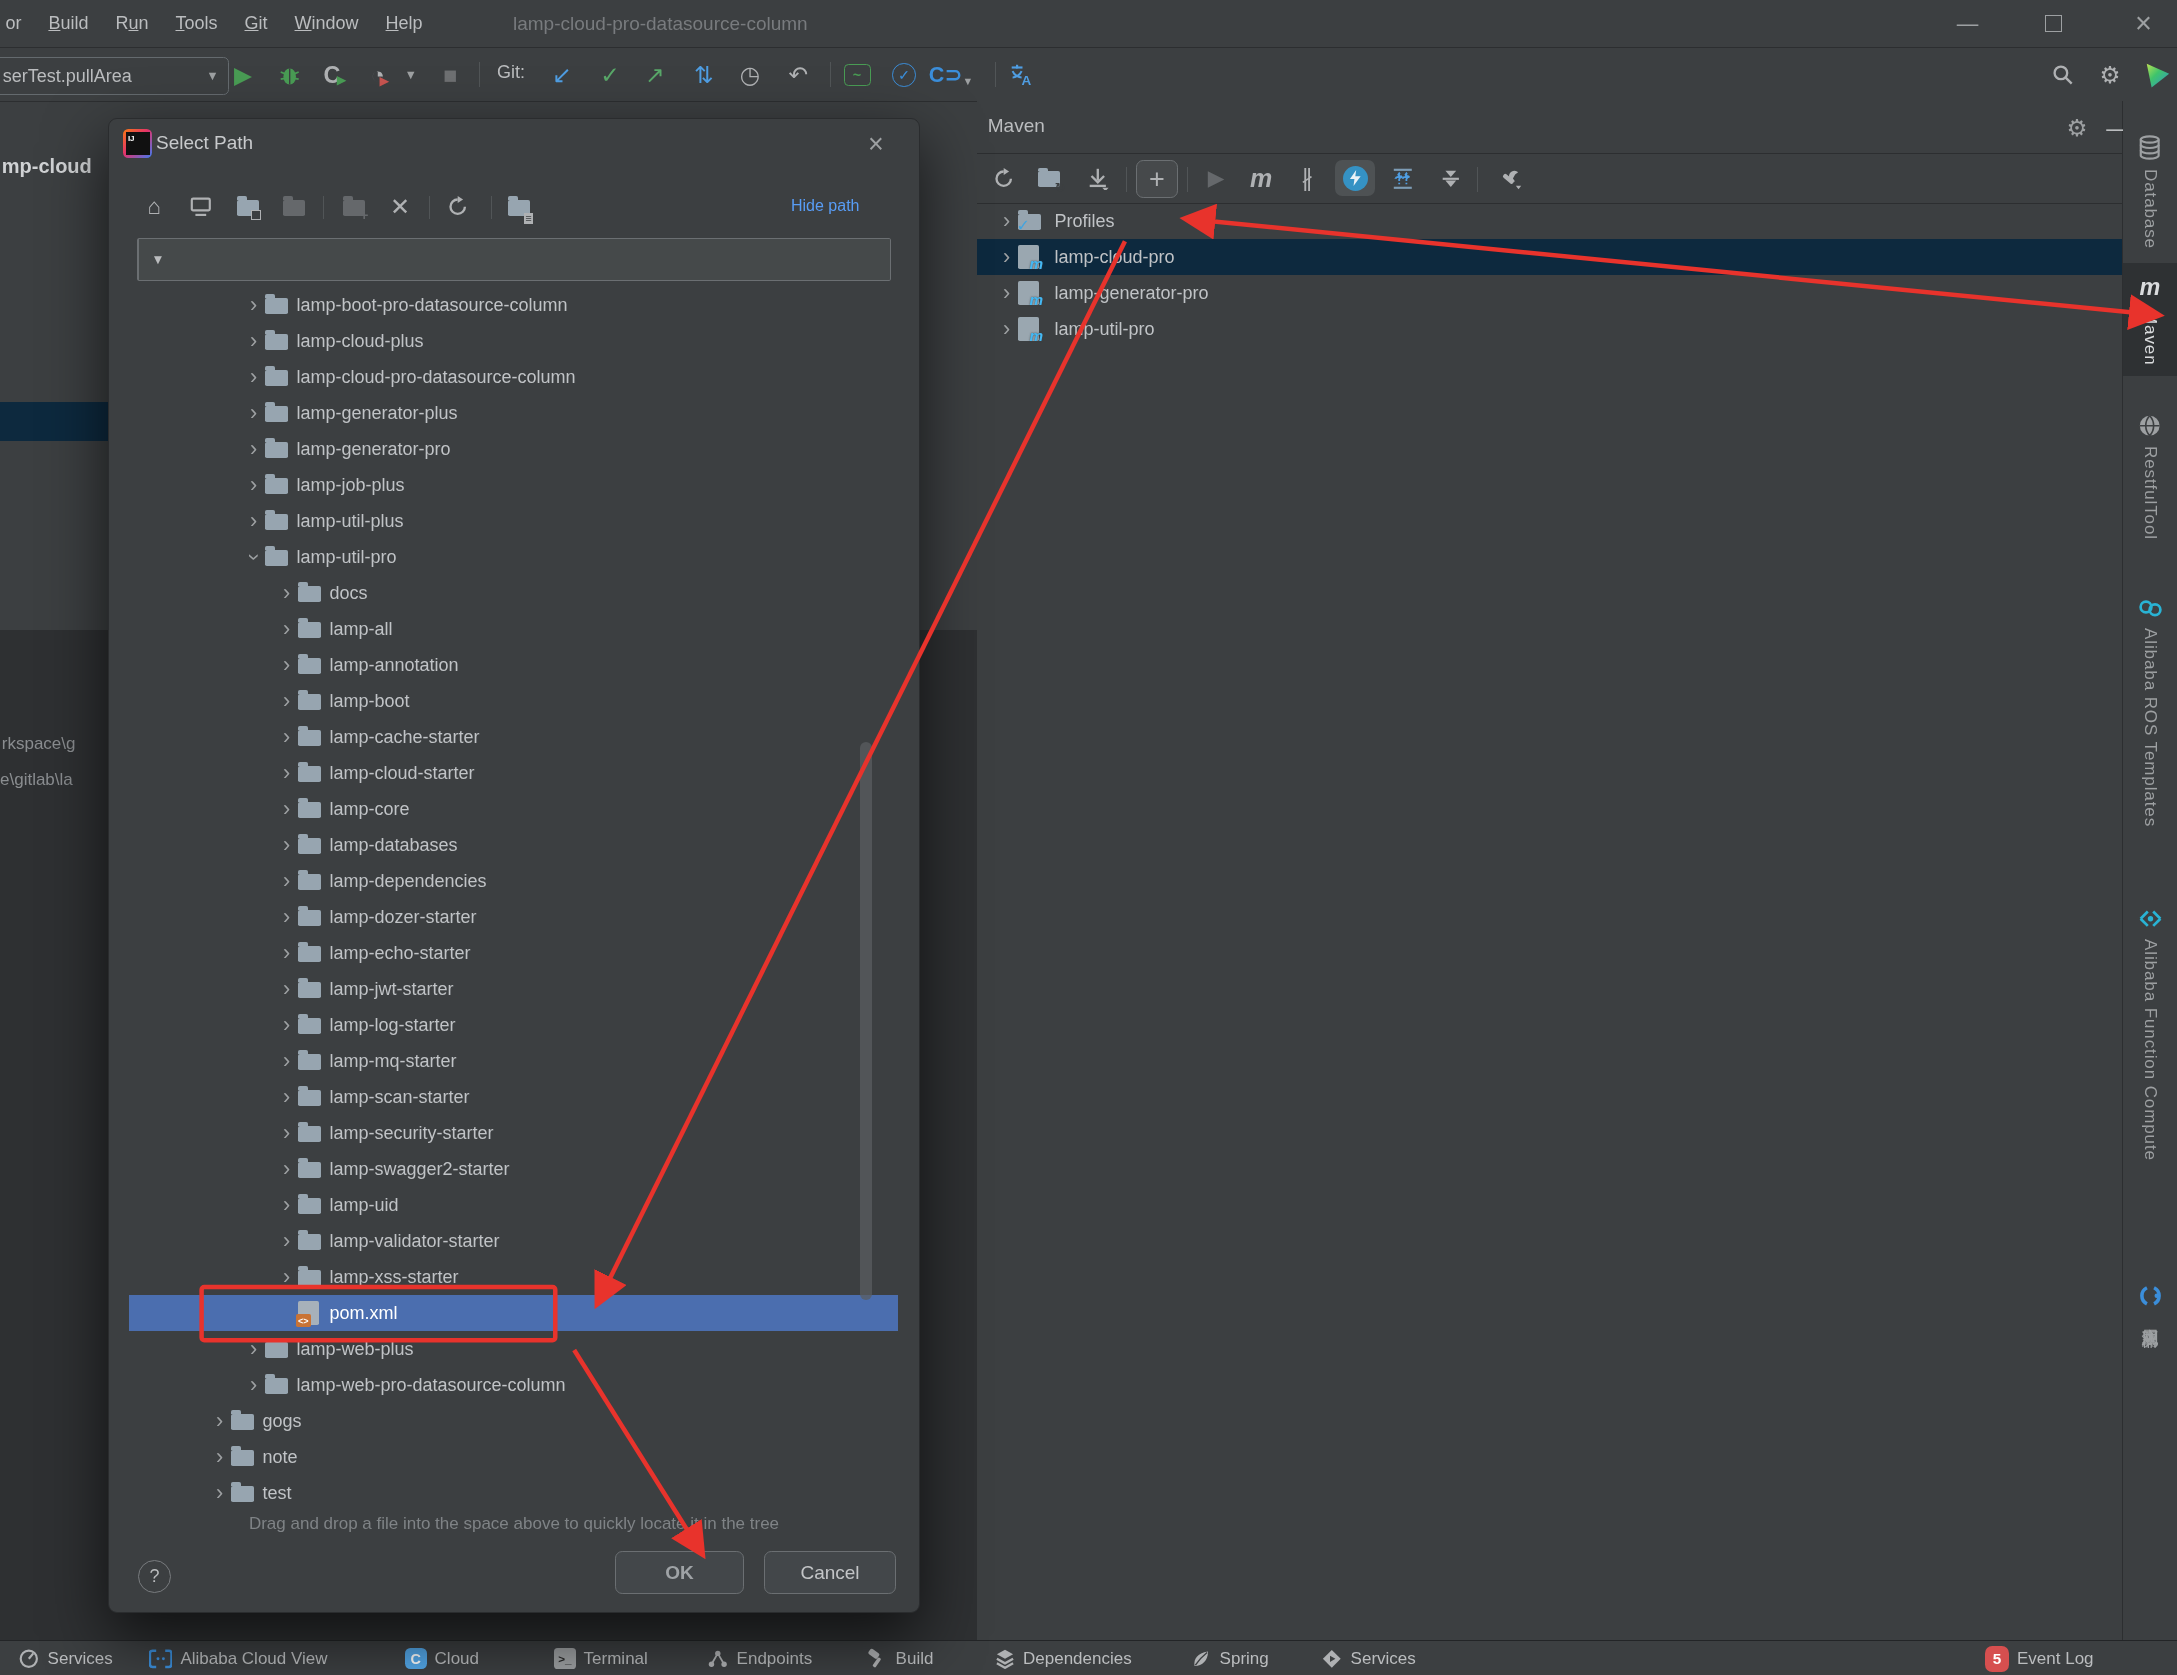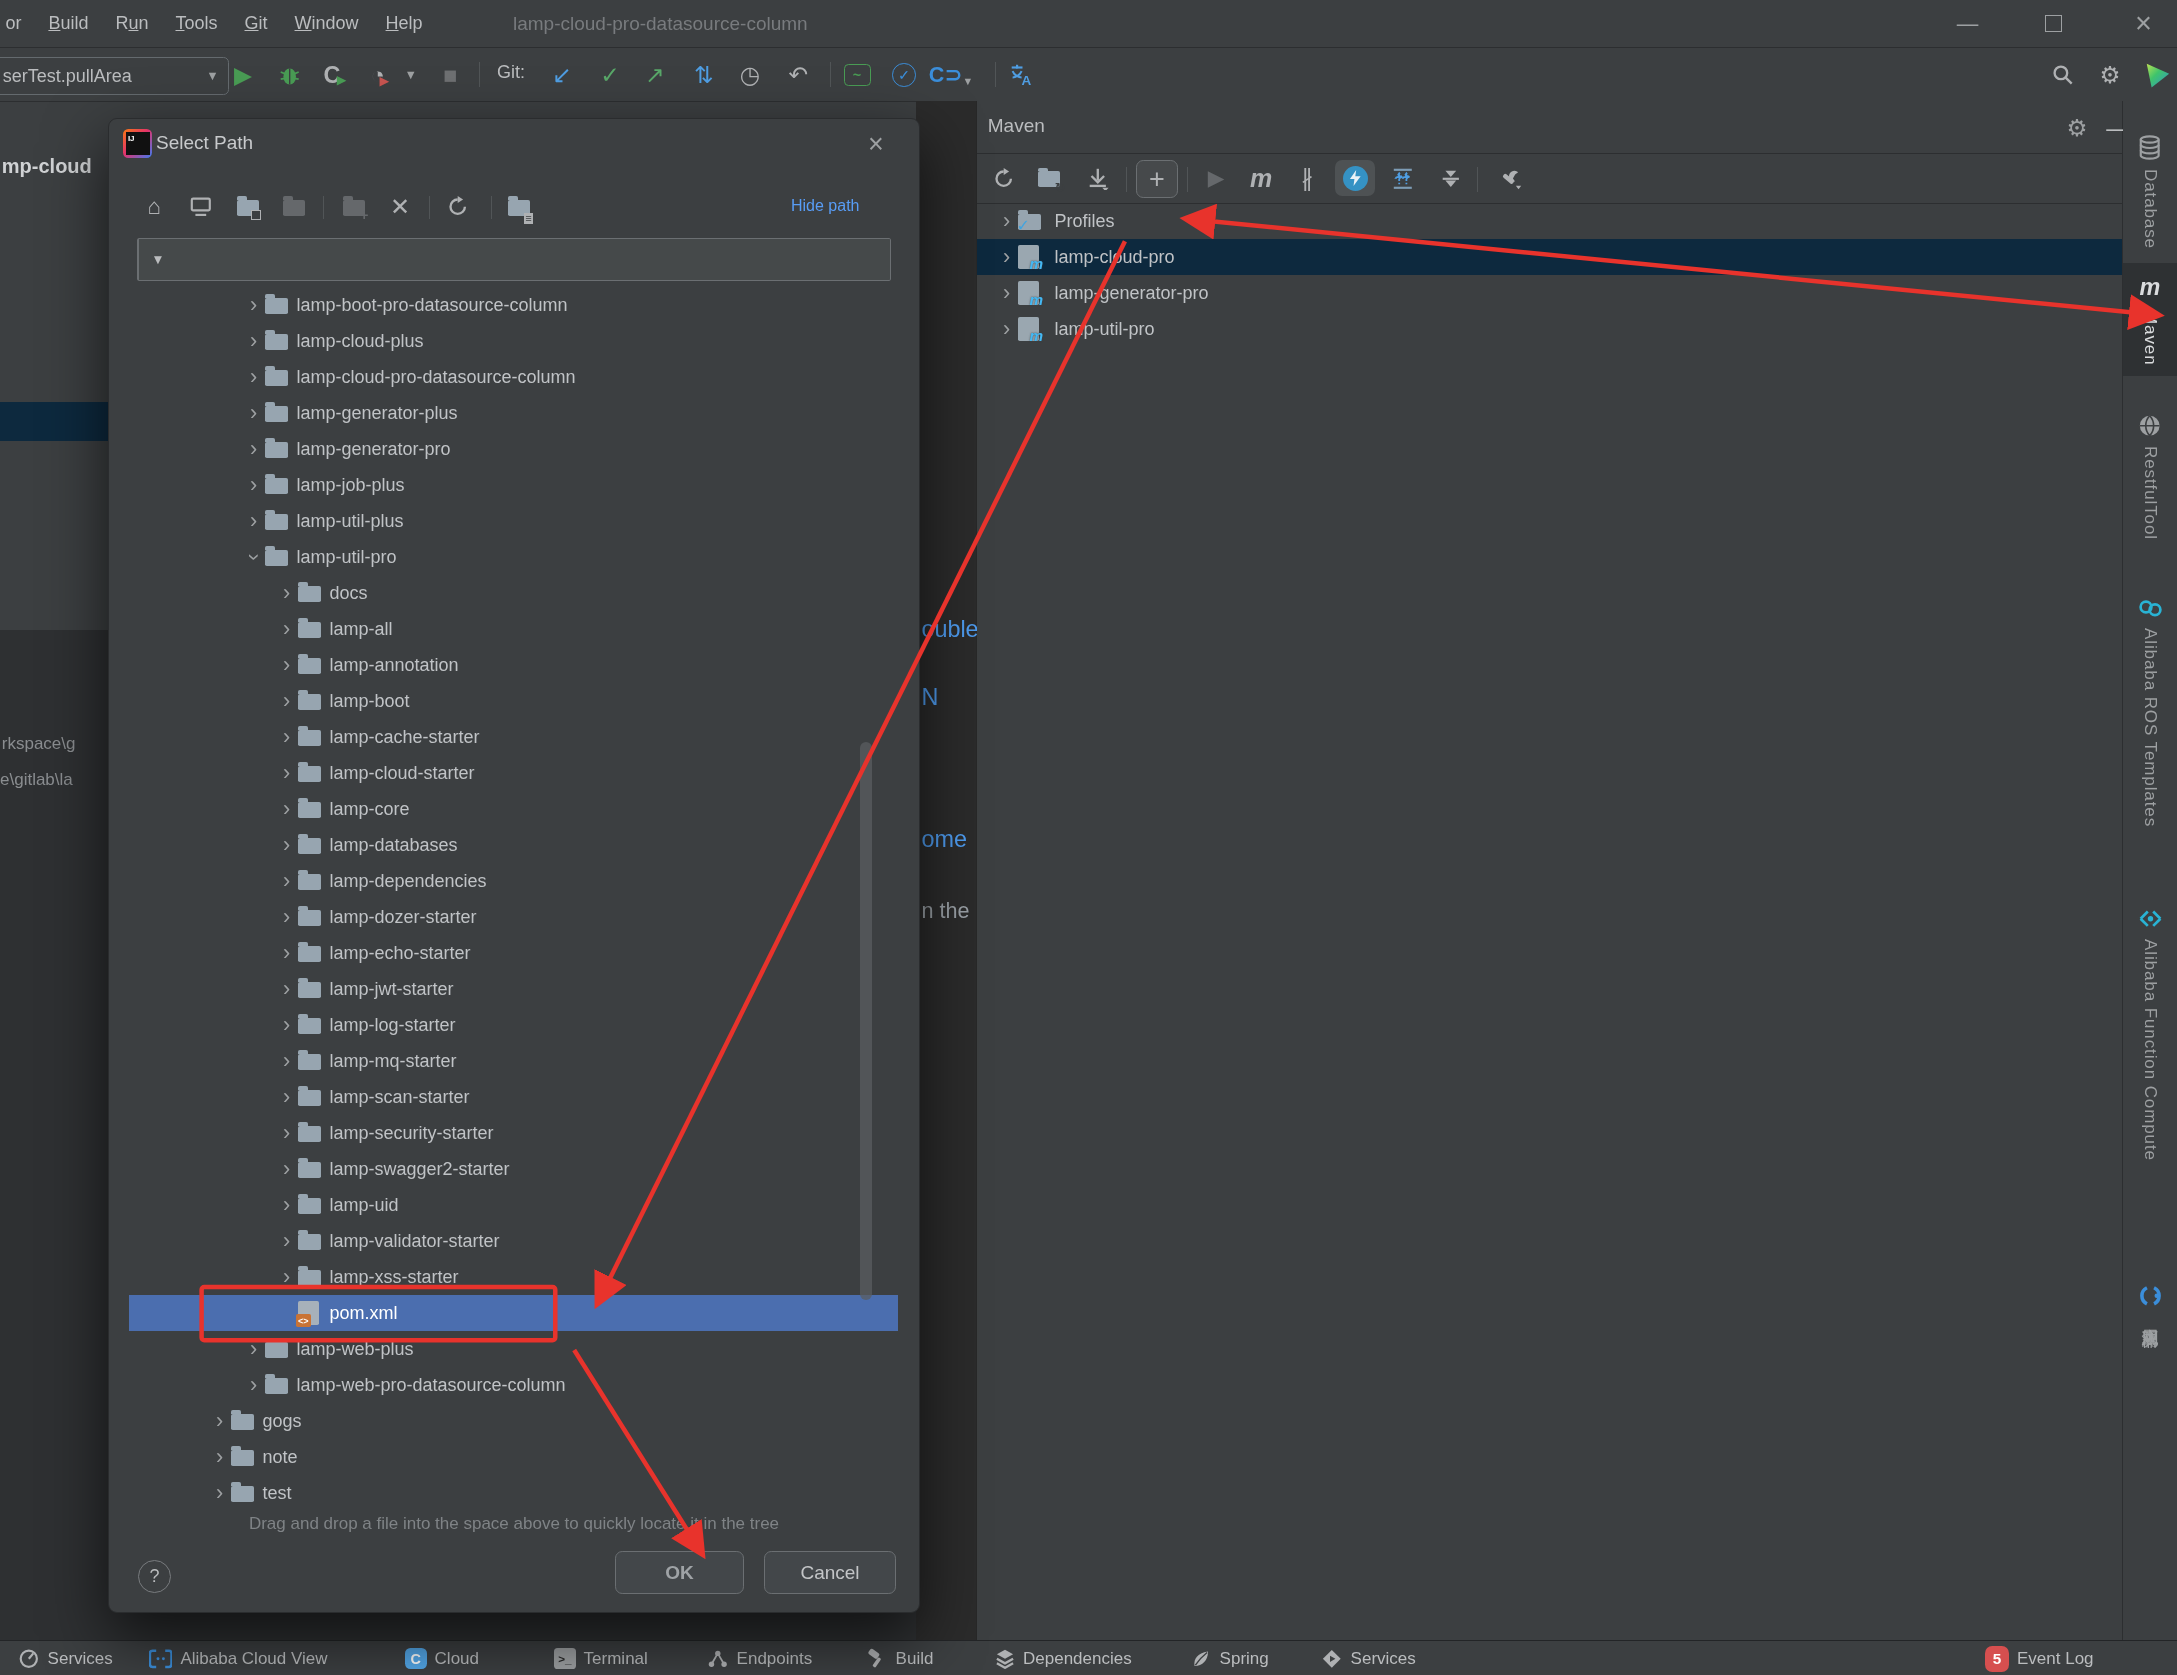--- a/index.html
+++ b/index.html
@@ -200,26 +200,20 @@
     <div class="abs tbico" style="left:2137px;">
         <span class="logo-blob"></span>
       </div>
   </div>
 
   <div id="editor-dark" class="abs"></div>
   <div id="proj-tab" class="abs">mp-cloud</div>
   <div id="proj-sel" class="abs"></div>
   <div class="abs dimpath" style="left:1.8px;top:734px;">rkspace\g</div>
   <div class="abs dimpath" style="left:0;top:770px;">e\gitlab\la</div>
-  <div id="doc-strip" class="abs">
-    <div class="abs frag" style="left:5.4px;top:515px;">ouble</div>
-    <div class="abs frag" style="left:5.4px;top:583px;">N</div>
-    <div class="abs frag" style="left:5.4px;top:725px;">ome</div>
-    <div class="abs" style="left:5.4px;top:797px;font-size:21.6px;color:#9aa0a6;">n the</div>
-  </div>
 
   <div id="maven" class="abs">
     <div id="maven-title" class="abs">Maven</div>
     <div id="maven-gear" class="abs">⚙</div>
     <div id="maven-min" class="abs">—</div>
     <div id="maven-toolbar" class="abs">
       <div class="abs mvico" style="left:6.3px;">
         <svg width="23.4" height="23.4" viewBox="0 0 26 26">
             <path d="M21 13 A8 8 0 1 1 13 5" fill="none" stroke="#afb1b3" stroke-width="2.6"></path>
             <path d="M13 1 L13 9 L19 5 Z" fill="#afb1b3"></path>

